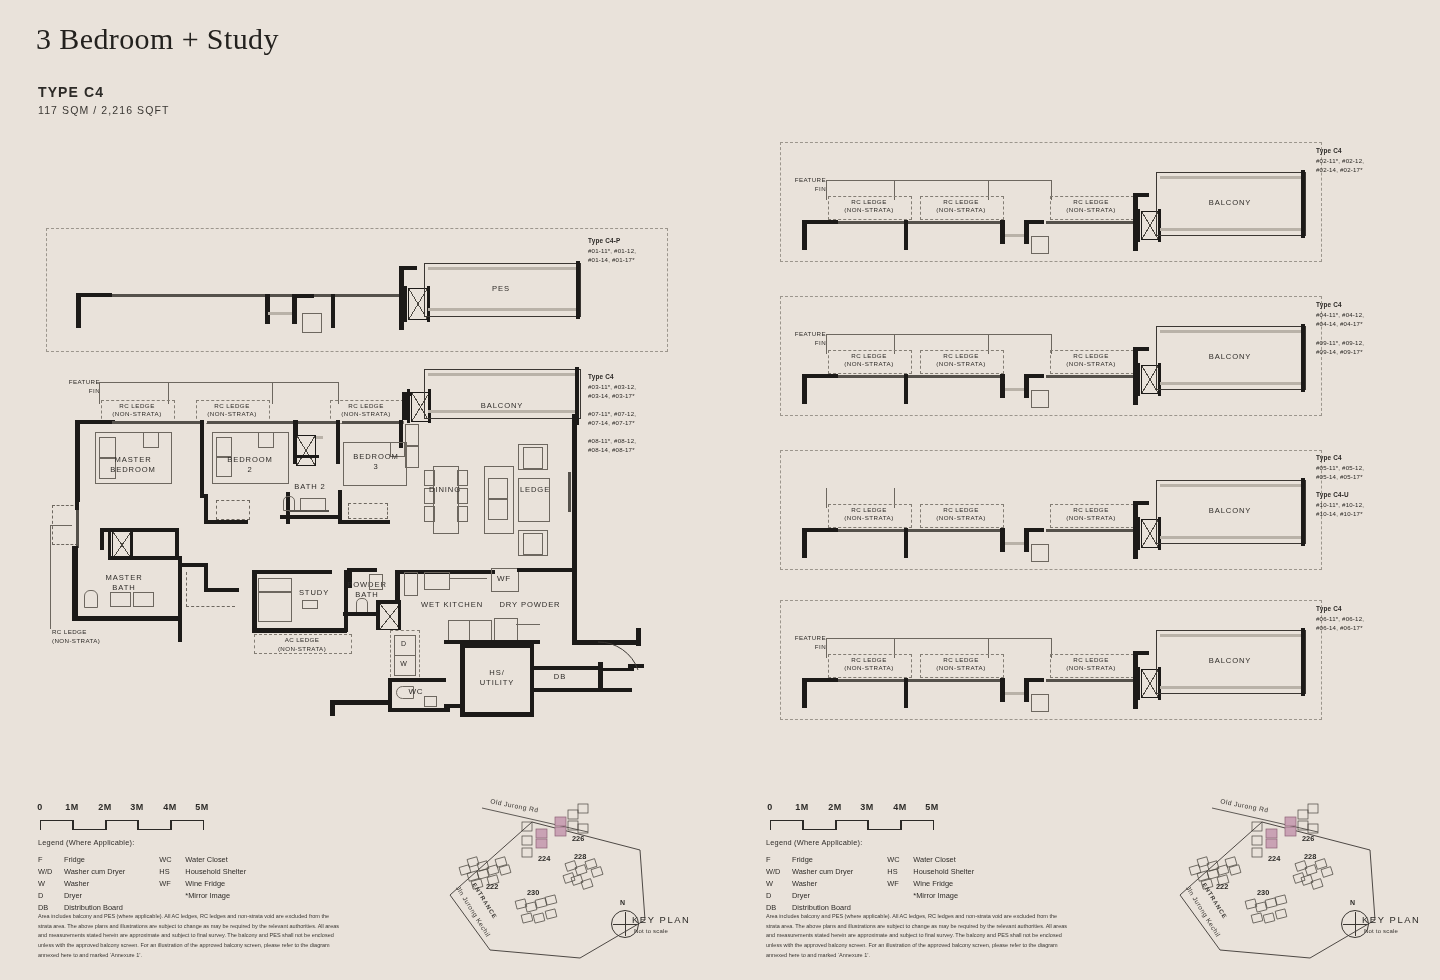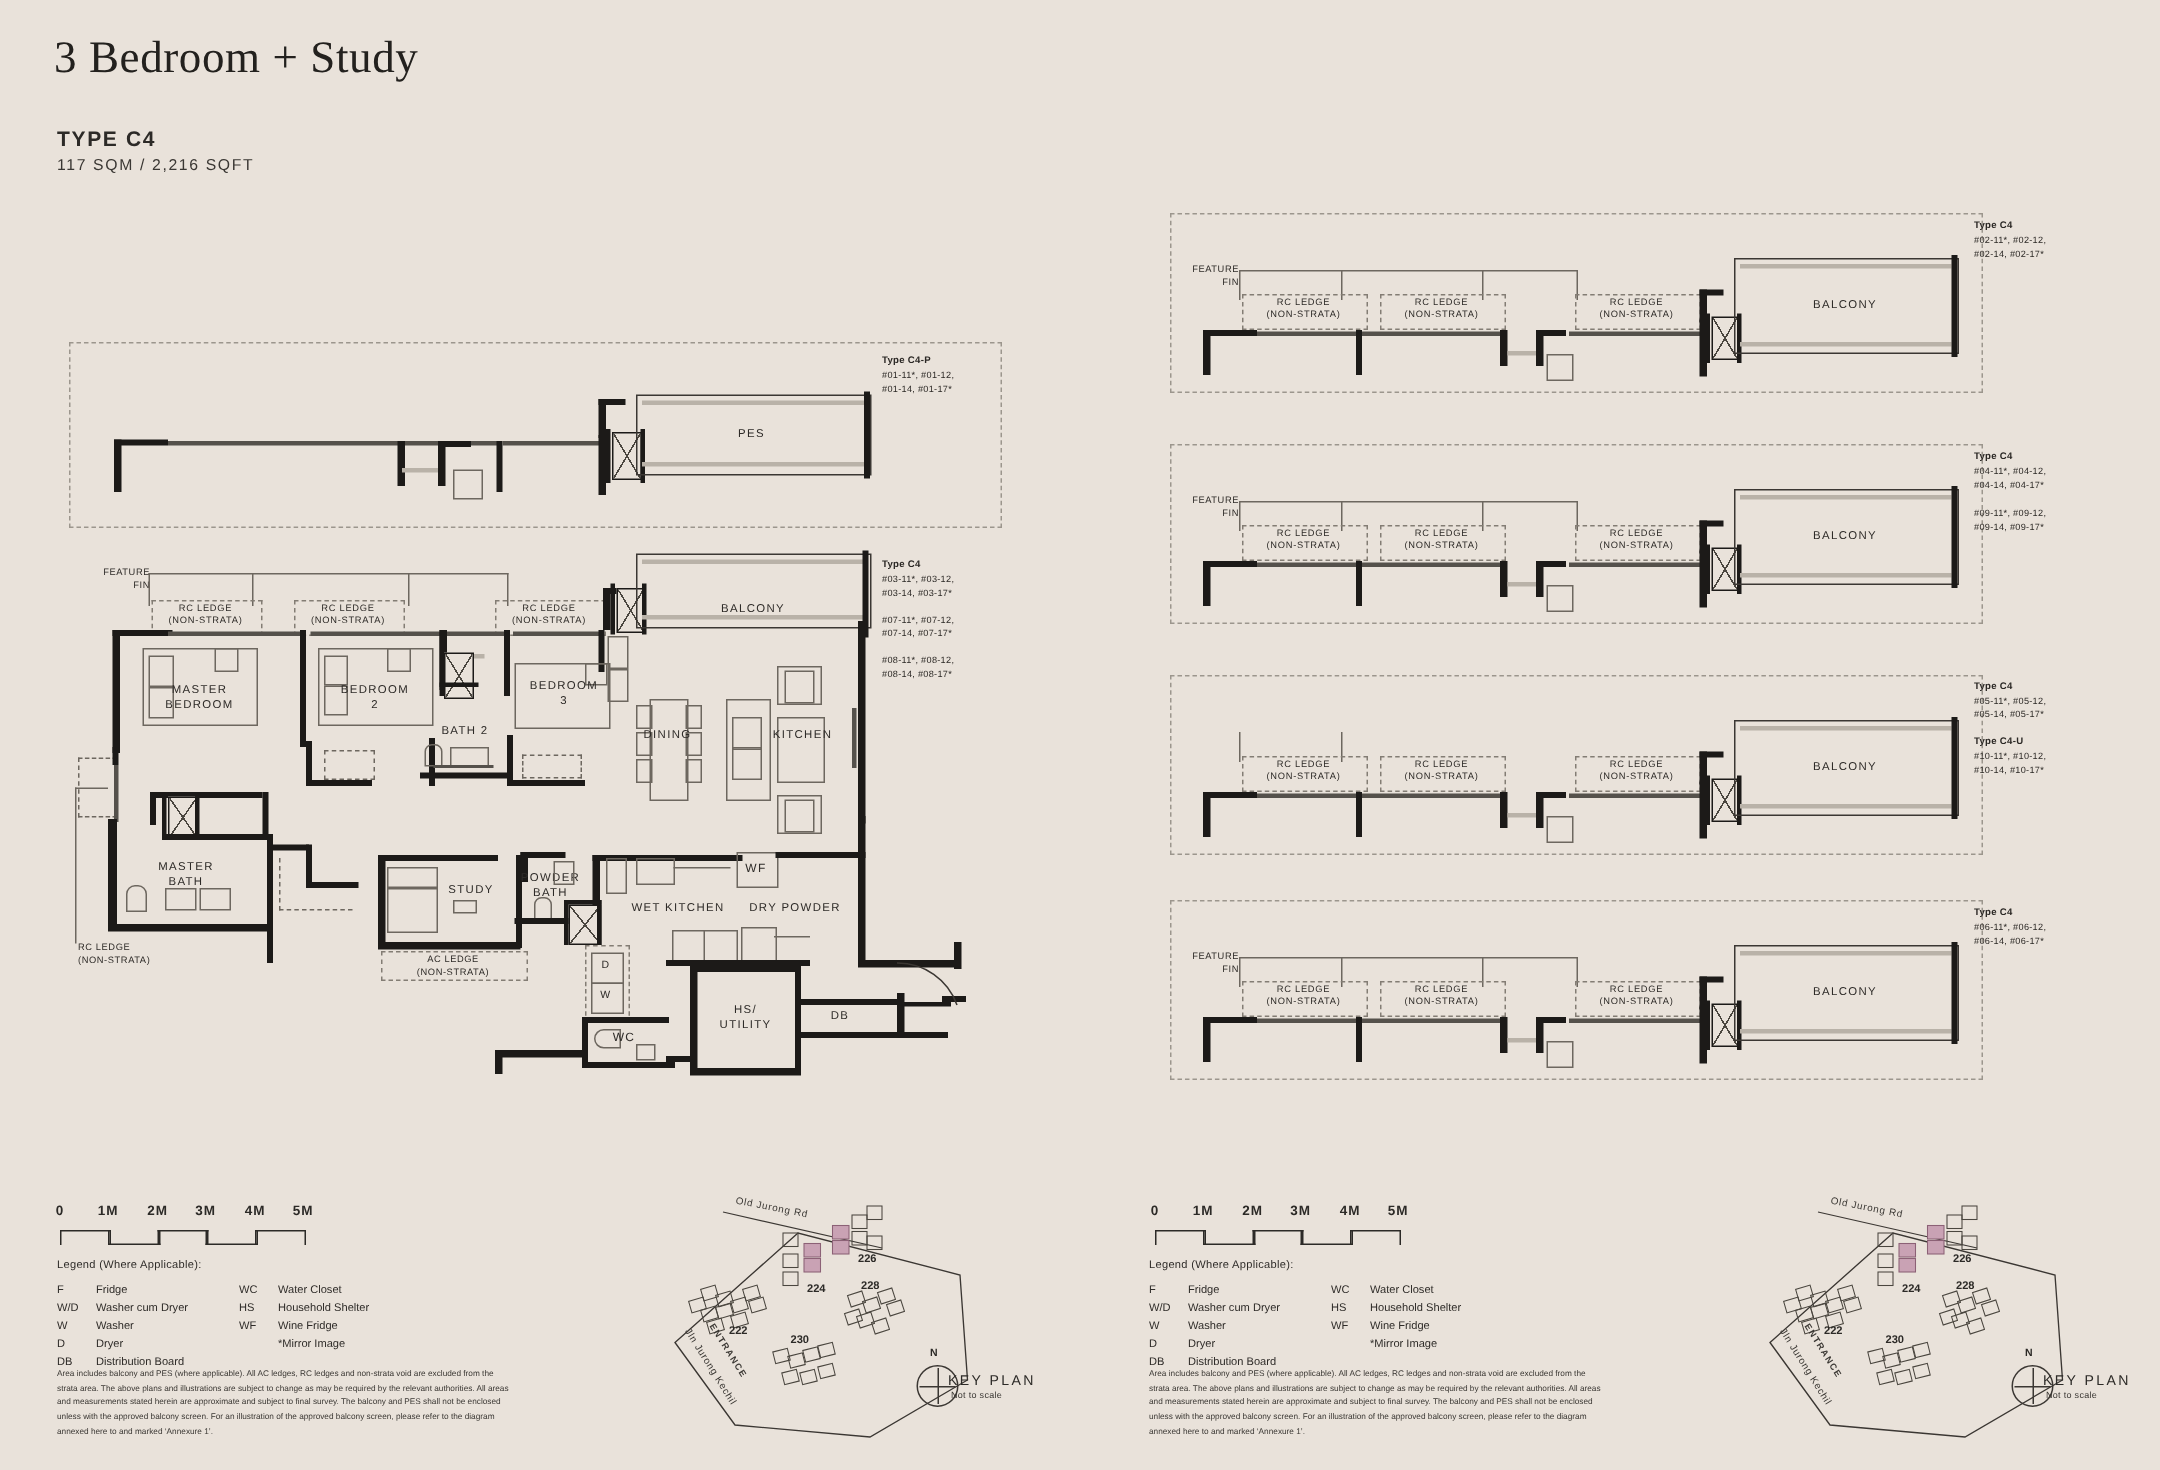--- a/index.html
+++ b/index.html
@@ -216,21 +216,21 @@
   <div class="room" style="left:415px;top:485px;width:60px;">DINING</div>
 
   <div class="boxl" style="left:484px;top:466px;width:28px;height:66px;"></div>
   <div class="boxl" style="left:488px;top:478px;width:18px;height:20px;"></div>
   <div class="boxl" style="left:488px;top:498px;width:18px;height:20px;"></div>
   <div class="boxl" style="left:518px;top:478px;width:30px;height:42px;"></div>
   <div class="boxl" style="left:518px;top:444px;width:28px;height:24px;"></div>
   <div class="boxl" style="left:523px;top:447px;width:18px;height:20px;"></div>
   <div class="boxl" style="left:518px;top:530px;width:28px;height:24px;"></div>
   <div class="boxl" style="left:523px;top:533px;width:18px;height:20px;"></div>
-  <div class="room" style="left:500px;top:485px;width:70px;">KITCHEN</div>
+  <div class="room" style="left:500px;top:485px;width:70px;">LEDGE</div>
 
   <div class="unitcap" style="left:588px;top:372px;">
     <b>Type C4</b>
     <div>#03-11*, #03-12,</div>
     <div>#03-14, #03-17*</div>
     <div style="height:8px"></div>
     <div>#07-11*, #07-12,</div>
     <div>#07-14, #07-17*</div>
     <div style="height:8px"></div>
     <div>#08-11*, #08-12,</div>

